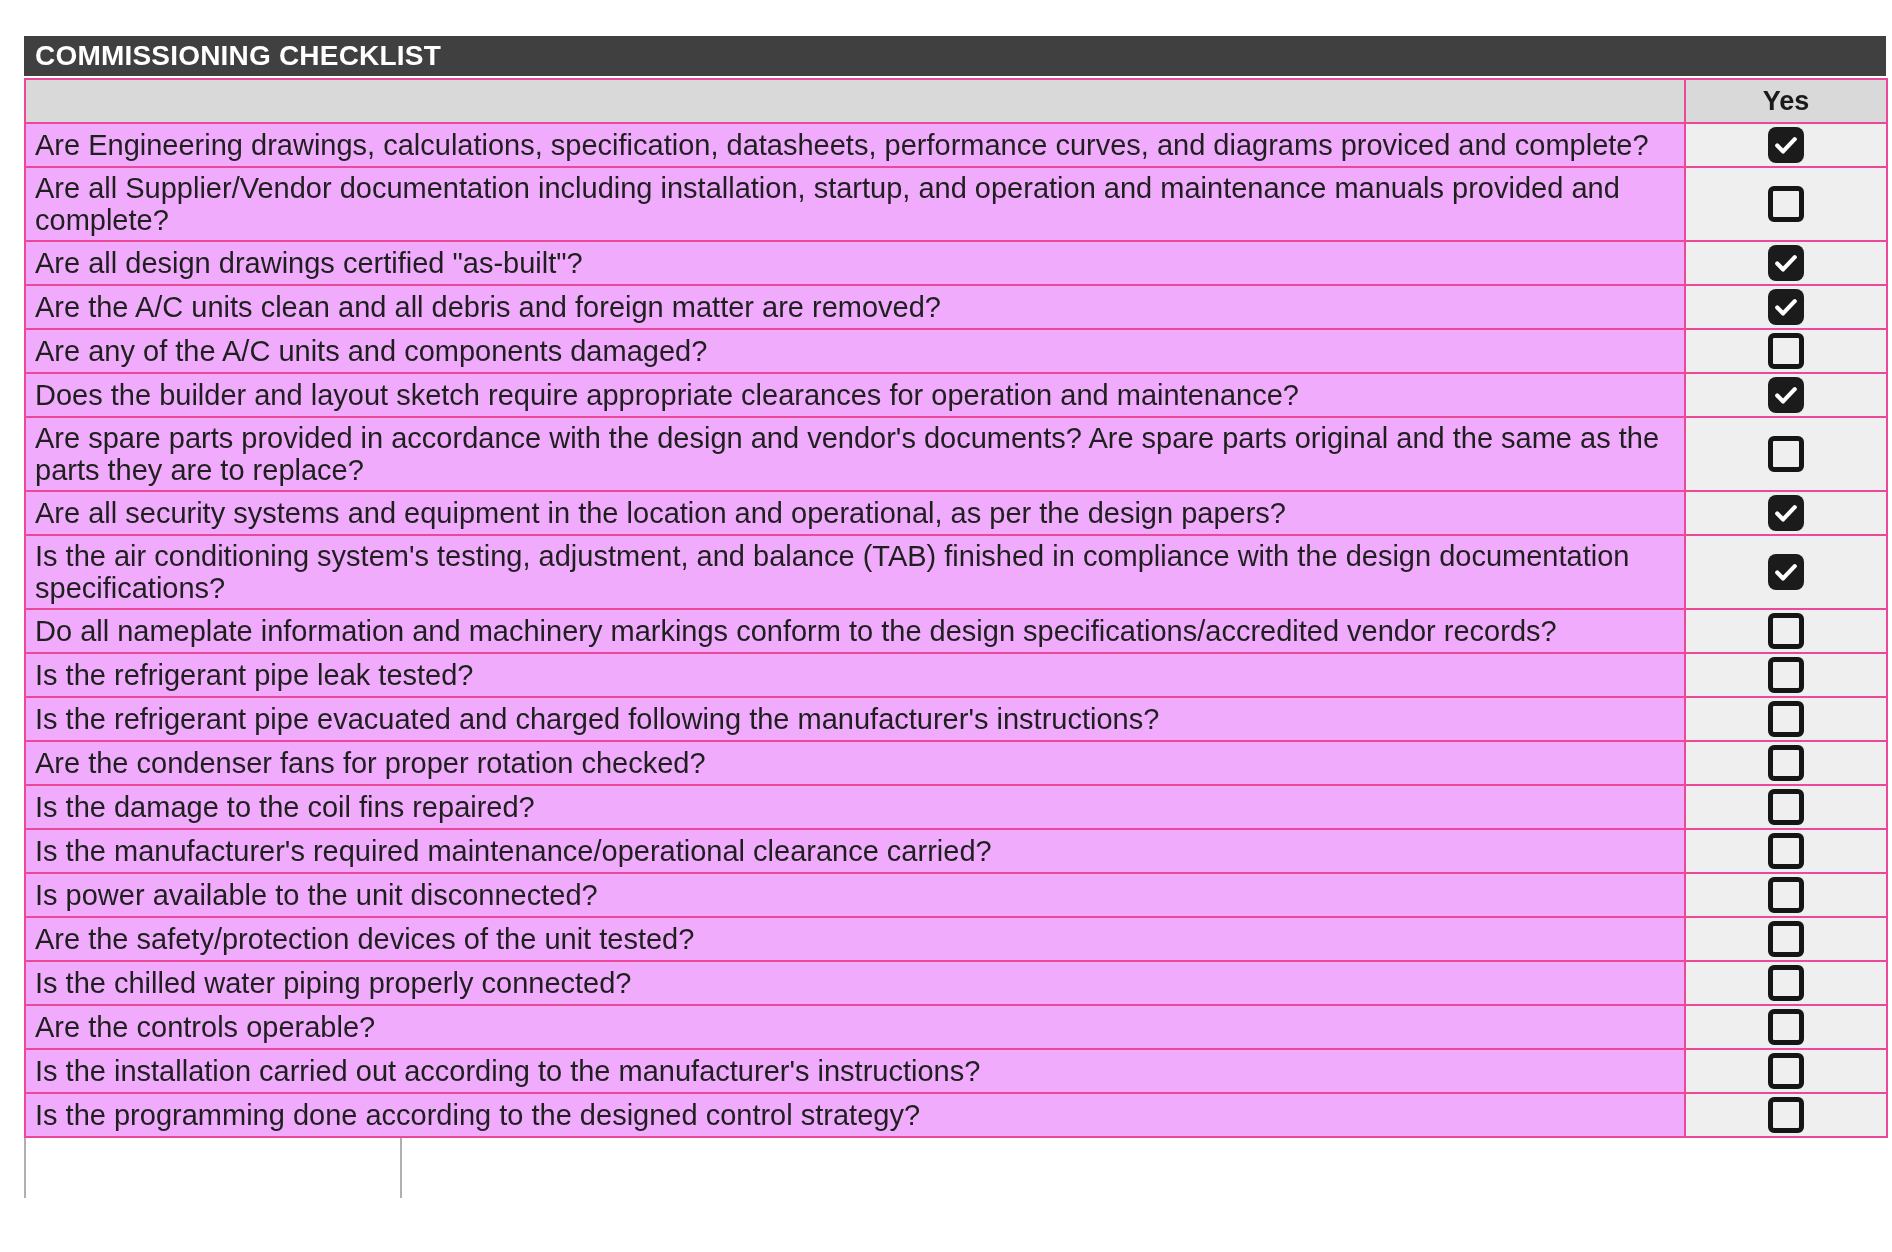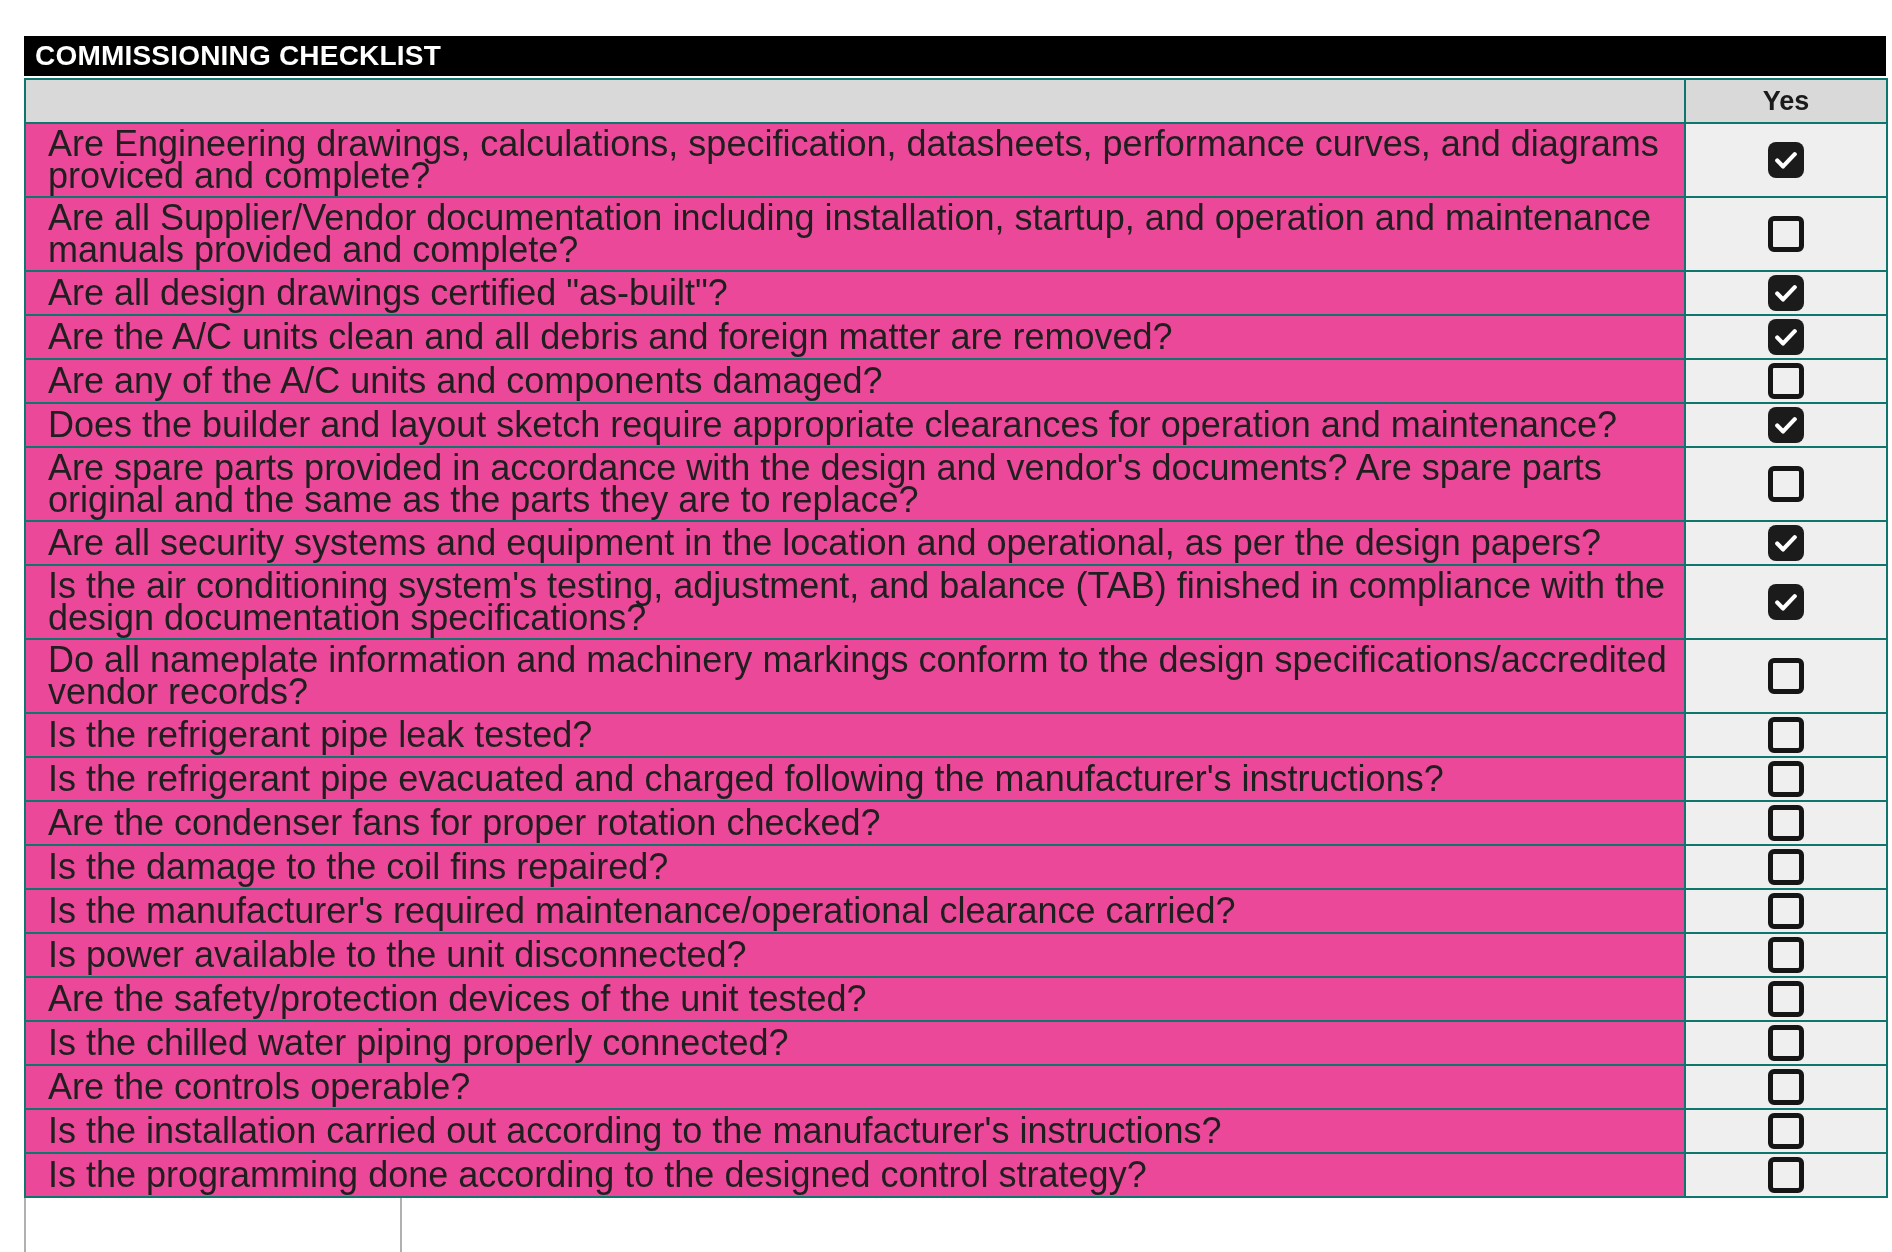--- a/index.html
+++ b/index.html
@@ -12,63 +12,63 @@
     font-family: "Liberation Sans", sans-serif;
     color: #1f1f1f;
   }
   .sheet {
     position: absolute;
     left: 24px;
     top: 36px;
     width: 1862px;
   }
   .title-bar {
-    background: #000000;
+    background: #404040;
     height: 42px;
     display: flex;
     align-items: center;
     padding-left: 11px;
     box-sizing: border-box;
     border-bottom: 2px solid #ffffff;
   }
   .title-bar span {
     color: #ffffff;
     font-weight: bold;
     font-size: 28px;
     letter-spacing: 0.2px;
   }
   table.checklist {
     border-collapse: collapse;
     width: 1862px;
     table-layout: fixed;
   }
   table.checklist th,
   table.checklist td {
-    border: 2px solid #0f766e;
+    border: 2px solid #ec4899;
     box-sizing: border-box;
   }
   col.q-col   { width: 1660px; }
   col.yes-col { width: 202px; }
   th.header-empty {
     background: #d9d9d9;
     height: 44px;
   }
   th.yes-header {
     background: #d9d9d9;
     font-weight: bold;
     font-size: 27px;
     color: #1a1a1a;
     text-align: center;
     vertical-align: middle;
   }
   td.q-cell {
-    background: #ec4899;
-    font-size: 36px;
+    background: #f0abfc;
+    font-size: 29px;
     line-height: 32px;
-    padding: 4px 10px 4px 22px;
+    padding: 4px 10px 4px 9px;
     vertical-align: middle;
     overflow: hidden;
   }
   td.yes-cell {
     background: #efefef;
     text-align: center;
     vertical-align: middle;
     padding: 3px 0;
   }
   .cb {

